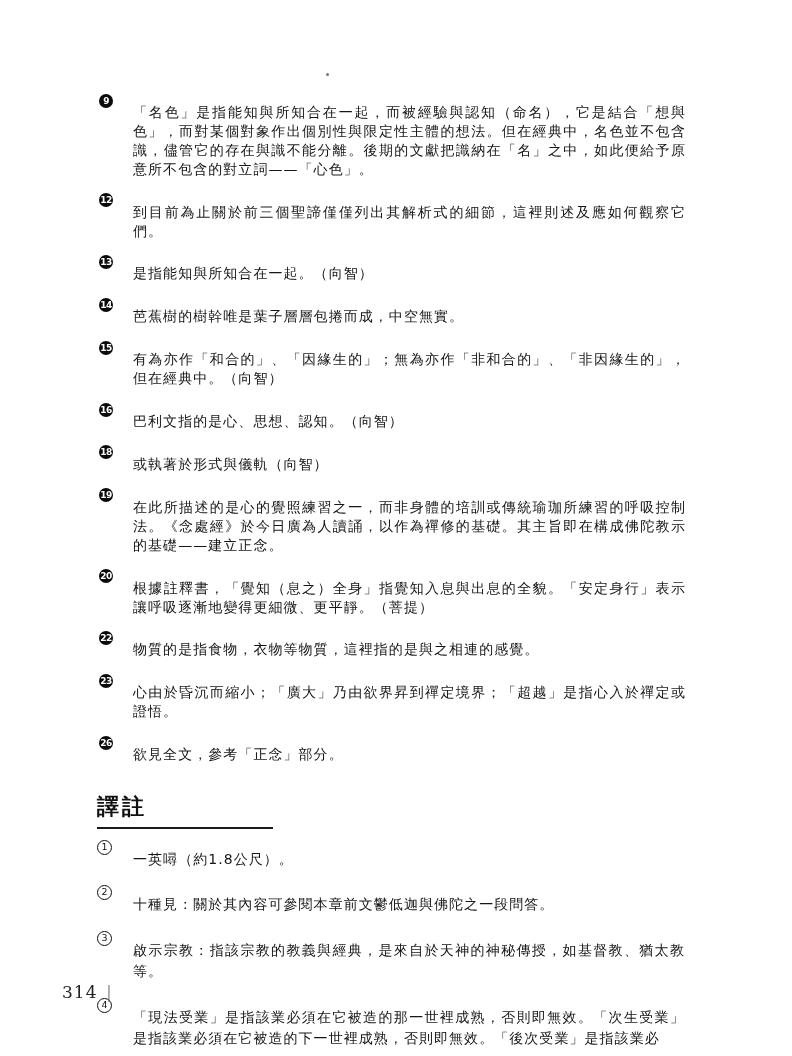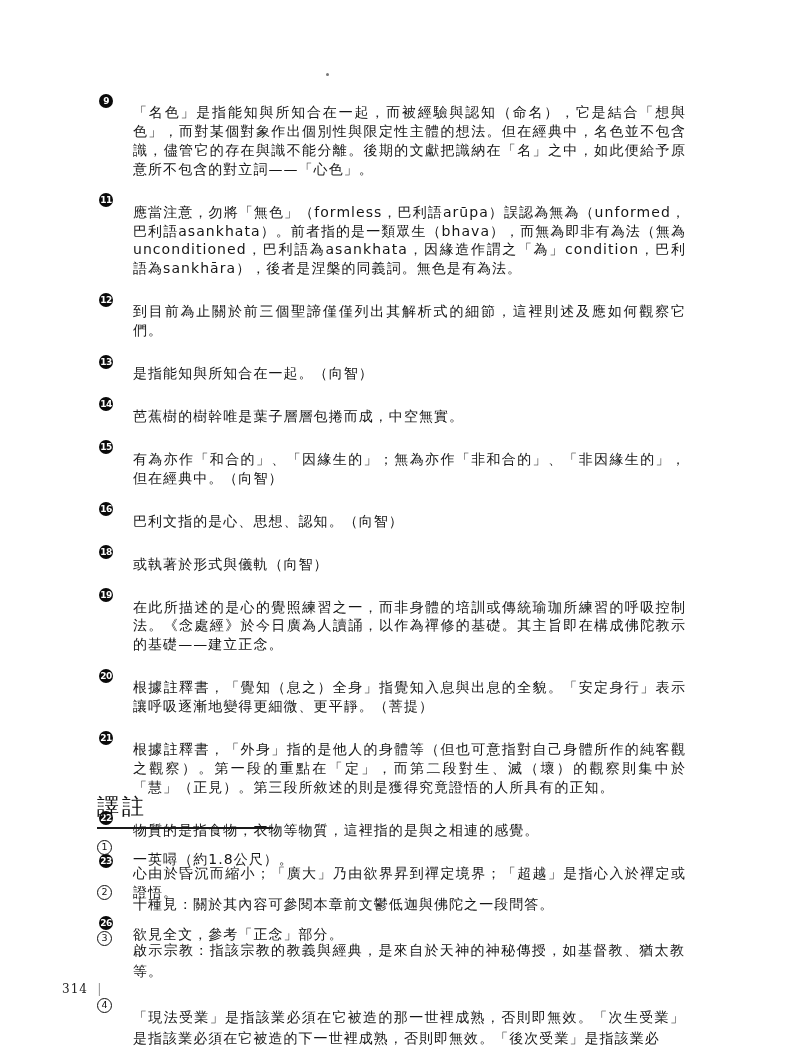--- a/index.html
+++ b/index.html
@@ -21,21 +21,21 @@
   .nbadge{
     flex:0 0 14px;width:14px;height:14px;border-radius:50%;
     background:#0a0a0a;color:#ffffff;
     font-size:9px;font-weight:700;line-height:14px;text-align:center;
     letter-spacing:-0.6px;margin:2.5px 8px 0 0;
   }
   .ntext{margin:12px;flex:1;text-align:justify;}
   
   .trans-heading{
     position:absolute;left:97px;top:792px;
-    font-size:22px;font-weight:400;color:#111;letter-spacing:3px;
+    font-size:22px;font-weight:700;color:#111;letter-spacing:3px;
   }
   .heading-rule{
     position:absolute;left:97px;top:827px;width:176px;height:2px;
     background:#1a1a1a;
   }
   .trans-notes{
     position:absolute;left:97px;top:837px;width:600px;
     font-size:14px;line-height:21.4px;letter-spacing:1.05px;
   }
   .tnote{display:flex;align-items:flex-start;}
@@ -43,41 +43,37 @@
     flex:0 0 15px;width:15px;height:15px;box-sizing:border-box;
     border:1.5px solid #111;border-radius:50%;background:#fff;color:#111;
     font-size:9.5px;font-weight:400;line-height:12px;text-align:center;
     letter-spacing:0;margin:3px 9px 0 0;
   }
   .ttext{margin:12px;flex:1;text-align:justify;}
   
   .page-footer{
     position:absolute;left:62px;top:982px;
     font-family:"DejaVu Serif","Liberation Serif",serif;
-    font-size:12px;color:#222;letter-spacing:1px;
+    font-size:17px;color:#222;letter-spacing:1px;
   }
   .separator{display:inline-block;margin-left:9px;transform:scaleX(0.6);color:#444;}
   
   .speck{position:absolute;left:326px;top:73px;width:3px;height:3px;border-radius:50%;background:#777;}
 </style>
 </head>
 <body>
 
 <div class="page">
 
   <div class="speck"></div>
 
   <div class="endnotes">
     <div class="note">
       <span class="nbadge">9</span>
       <p class="ntext">「名色」是指能知與所知合在一起，而被經驗與認知（命名），它是結合「想與色」，而對某個對象作出個別性與限定性主體的想法。但在經典中，名色並不包含識，儘管它的存在與識不能分離。後期的文獻把識納在「名」之中，如此便給予原意所不包含的對立詞——「心色」。</p>
-    </div>
-    <div class="note">
-      <span class="nbadge">11</span>
-      <p class="ntext">應當注意，勿將「無色」（formless，巴利語arūpa）誤認為無為（unformed，巴利語asankhata）。前者指的是一類眾生（bhava），而無為即非有為法（無為unconditioned，巴利語為asankhata，因緣造作謂之「為」condition，巴利語為sankhāra），後者是涅槃的同義詞。無色是有為法。</p>
     </div>
     <div class="note">
       <span class="nbadge">12</span>
       <p class="ntext">到目前為止關於前三個聖諦僅僅列出其解析式的細節，這裡則述及應如何觀察它們。</p>
     </div>
     <div class="note">
       <span class="nbadge">13</span>
       <p class="ntext">是指能知與所知合在一起。（向智）</p>
     </div>
     <div class="note">
@@ -96,24 +92,20 @@
       <span class="nbadge">18</span>
       <p class="ntext">或執著於形式與儀軌（向智）</p>
     </div>
     <div class="note">
       <span class="nbadge">19</span>
       <p class="ntext">在此所描述的是心的覺照練習之一，而非身體的培訓或傳統瑜珈所練習的呼吸控制法。《念處經》於今日廣為人讀誦，以作為禪修的基礎。其主旨即在構成佛陀教示的基礎——建立正念。</p>
     </div>
     <div class="note">
       <span class="nbadge">20</span>
       <p class="ntext">根據註釋書，「覺知（息之）全身」指覺知入息與出息的全貌。「安定身行」表示讓呼吸逐漸地變得更細微、更平靜。（菩提）</p>
-    </div>
-    <div class="note">
-      <span class="nbadge">21</span>
-      <p class="ntext">根據註釋書，「外身」指的是他人的身體等（但也可意指對自己身體所作的純客觀之觀察）。第一段的重點在「定」，而第二段對生、滅（壞）的觀察則集中於「慧」（正見）。第三段所敘述的則是獲得究竟證悟的人所具有的正知。</p>
     </div>
     <div class="note">
       <span class="nbadge">22</span>
       <p class="ntext">物質的是指食物，衣物等物質，這裡指的是與之相連的感覺。</p>
     </div>
     <div class="note">
       <span class="nbadge">23</span>
       <p class="ntext">心由於昏沉而縮小；「廣大」乃由欲界昇到禪定境界；「超越」是指心入於禪定或證悟。</p>
     </div>
     <div class="note">

